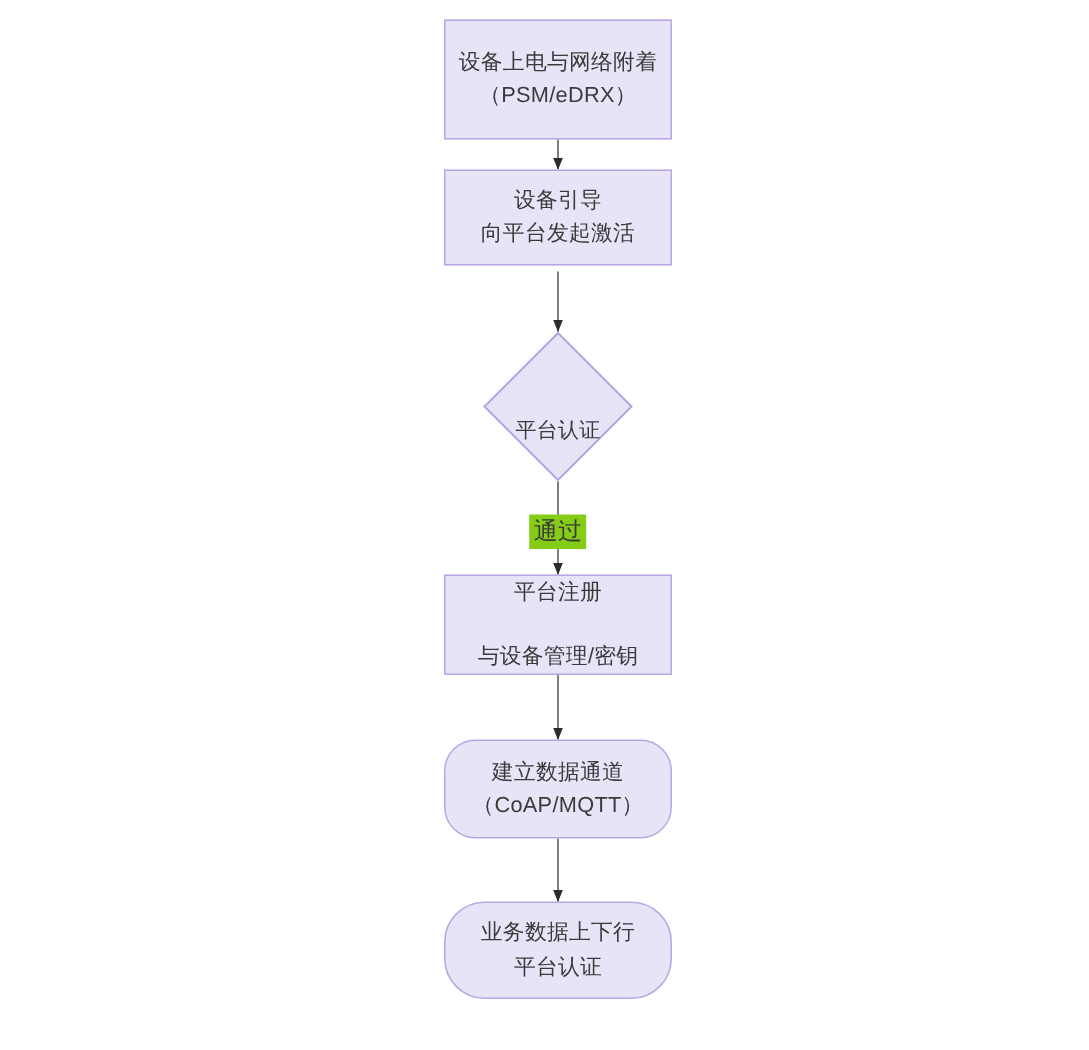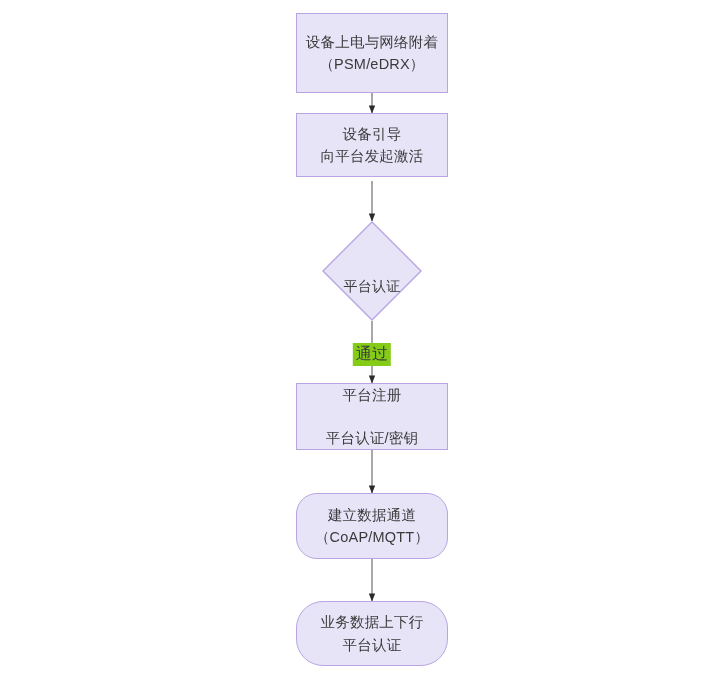--- a/index.html
+++ b/index.html
@@ -104,21 +104,21 @@
       <span class="line2">向平台发起激活</span>
     </div>
     <div class="diamond-wrap" style="left: 322px; top: 221px; width: 100px; height: 100px;">
       <svg class="diamond-shape" viewBox="0 0 100 100">
         <polygon points="50,1 99,50 50,99 1,50" fill="#e8e4f8" stroke="#b9a5e3" stroke-width="1.4"></polygon>
       </svg>
       <span class="diamond-label">平台认证</span>
     </div>
     <div class="node" style="left: 296px; top: 383px; width: 152px; height: 67px; justify-content: space-between;">
       <span class="line1">平台注册</span>
-      <span class="line2">平台认证/密钥</span>
+      <span class="line2">与设备管理/密钥</span>
     </div>
     <div class="node" style="left: 296px; top: 493px; width: 152px; height: 66px; border-radius: 21px;">
       <span class="line1">建立数据通道</span>
       <span class="line2">（CoAP/MQTT）</span>
     </div>
     <div class="node" style="left: 296px; top: 601px; width: 152px; height: 65px; border-radius: 27px;">
       <span class="line1">业务数据上下行</span>
       <span class="line2">平台认证</span>
     </div>
   </div>

